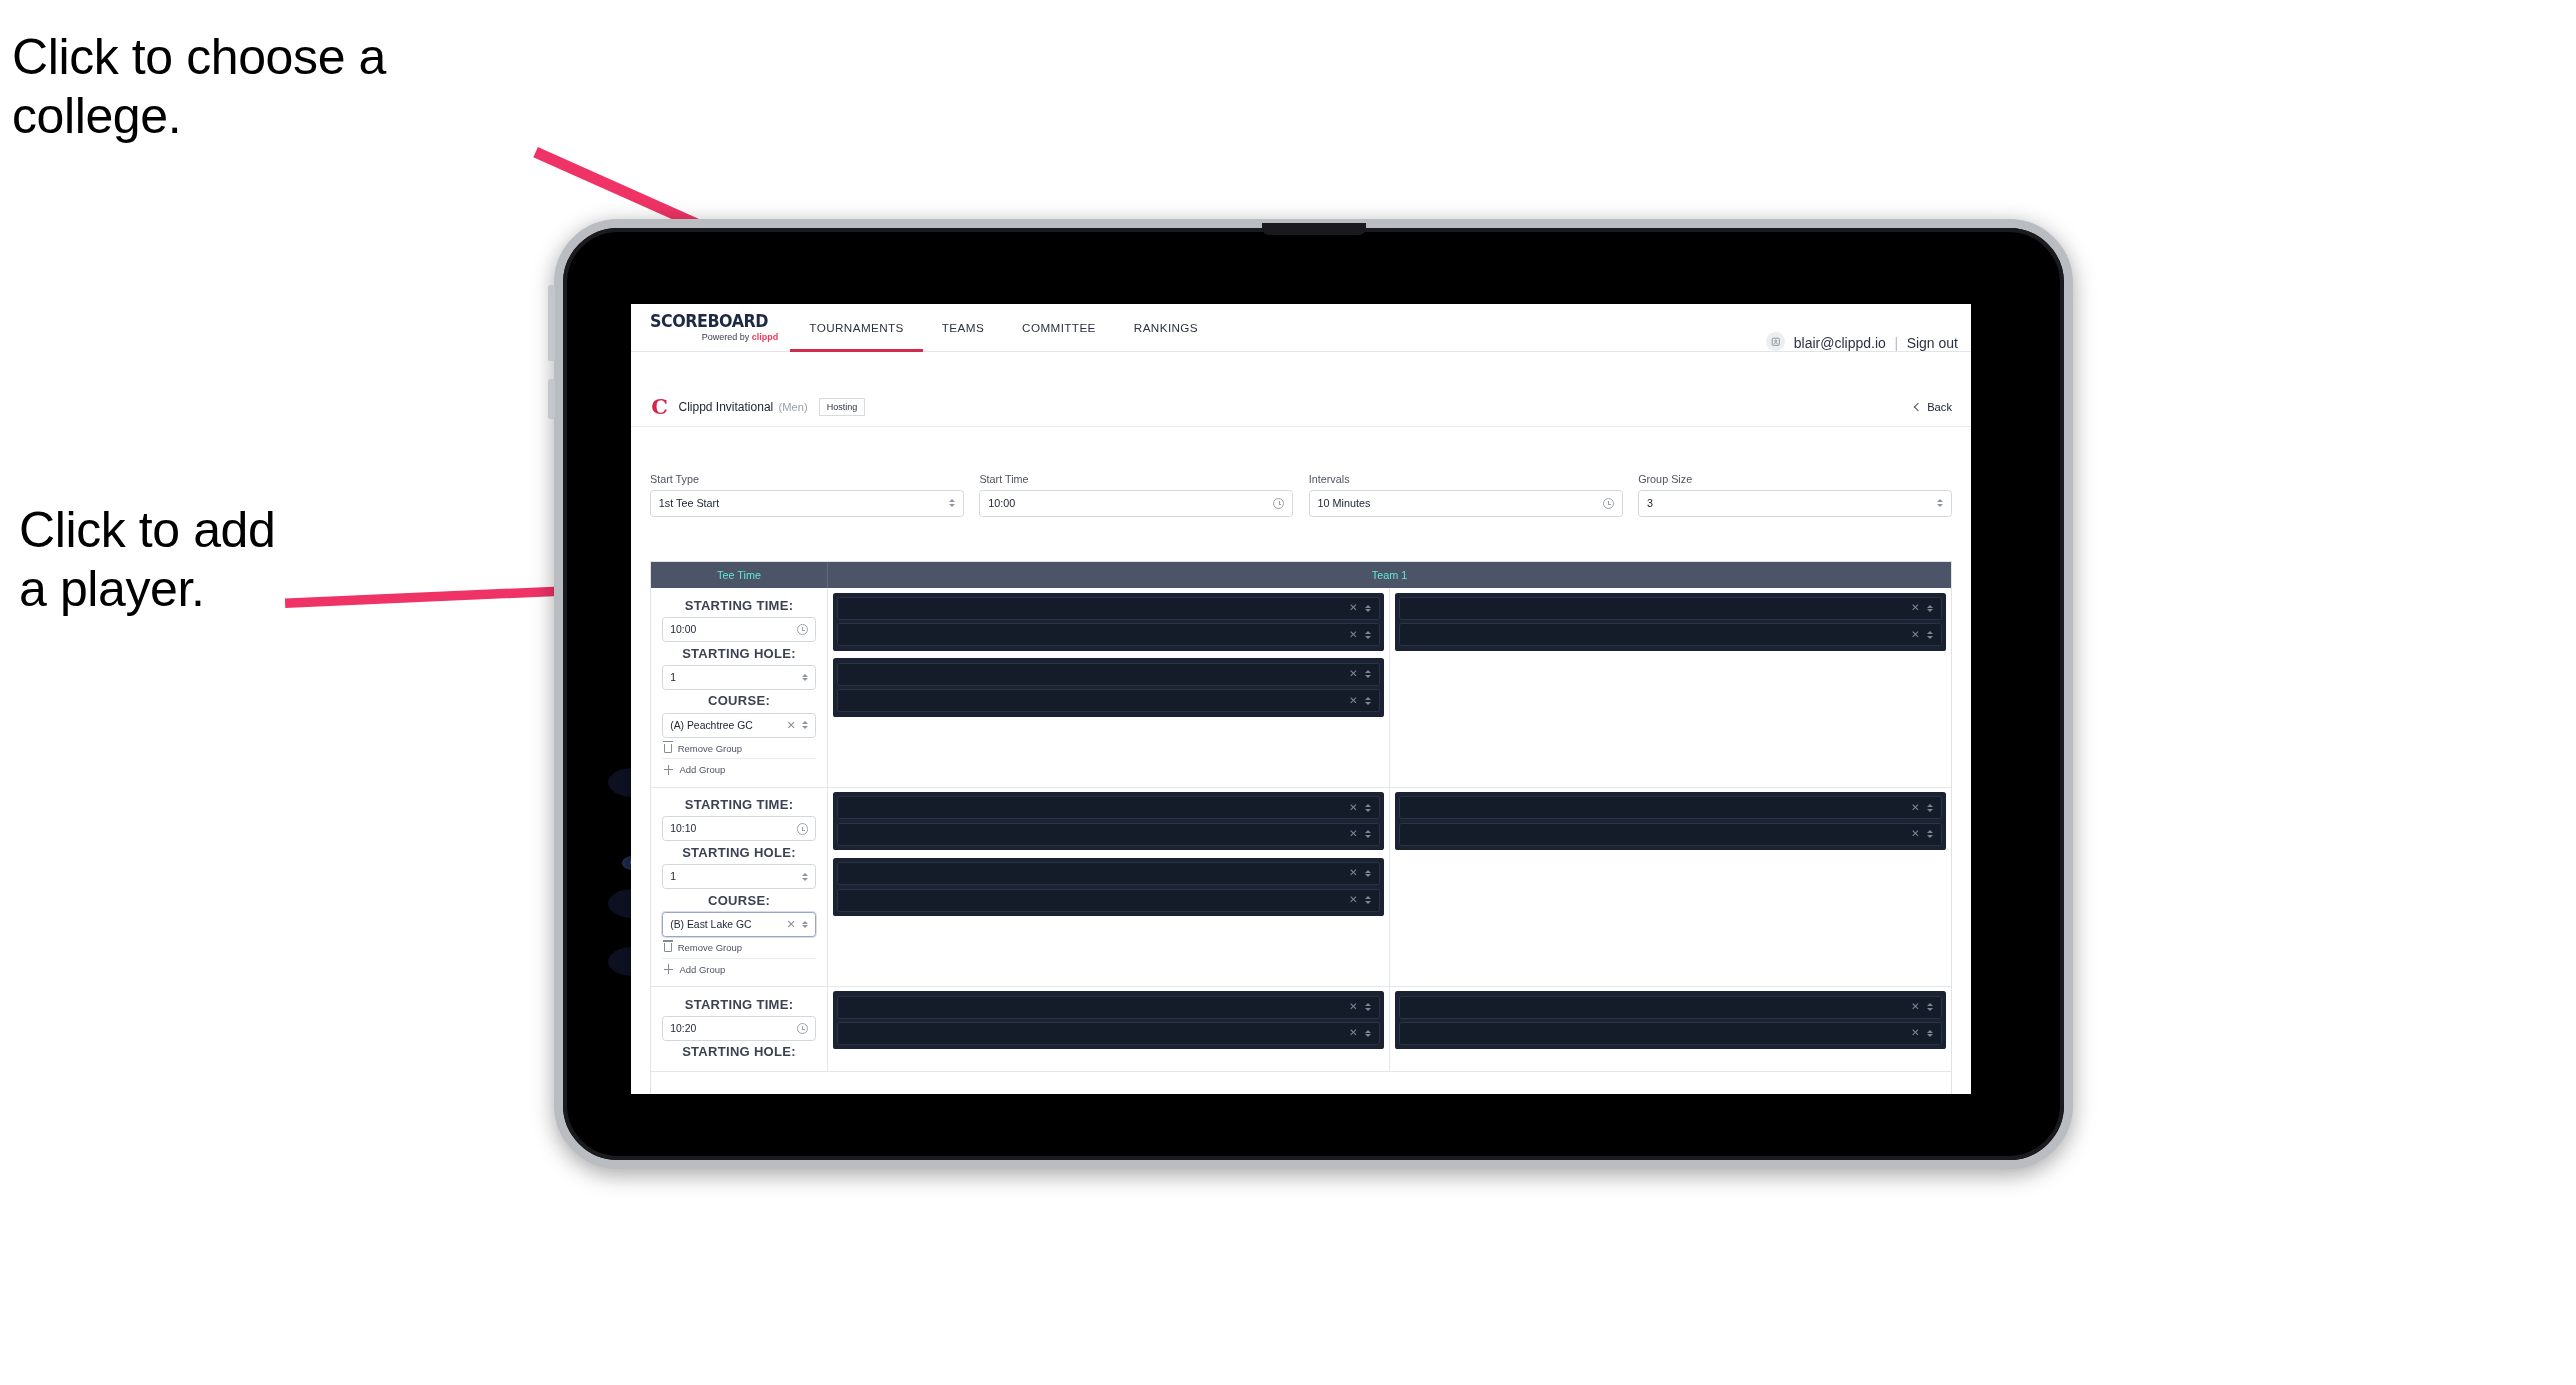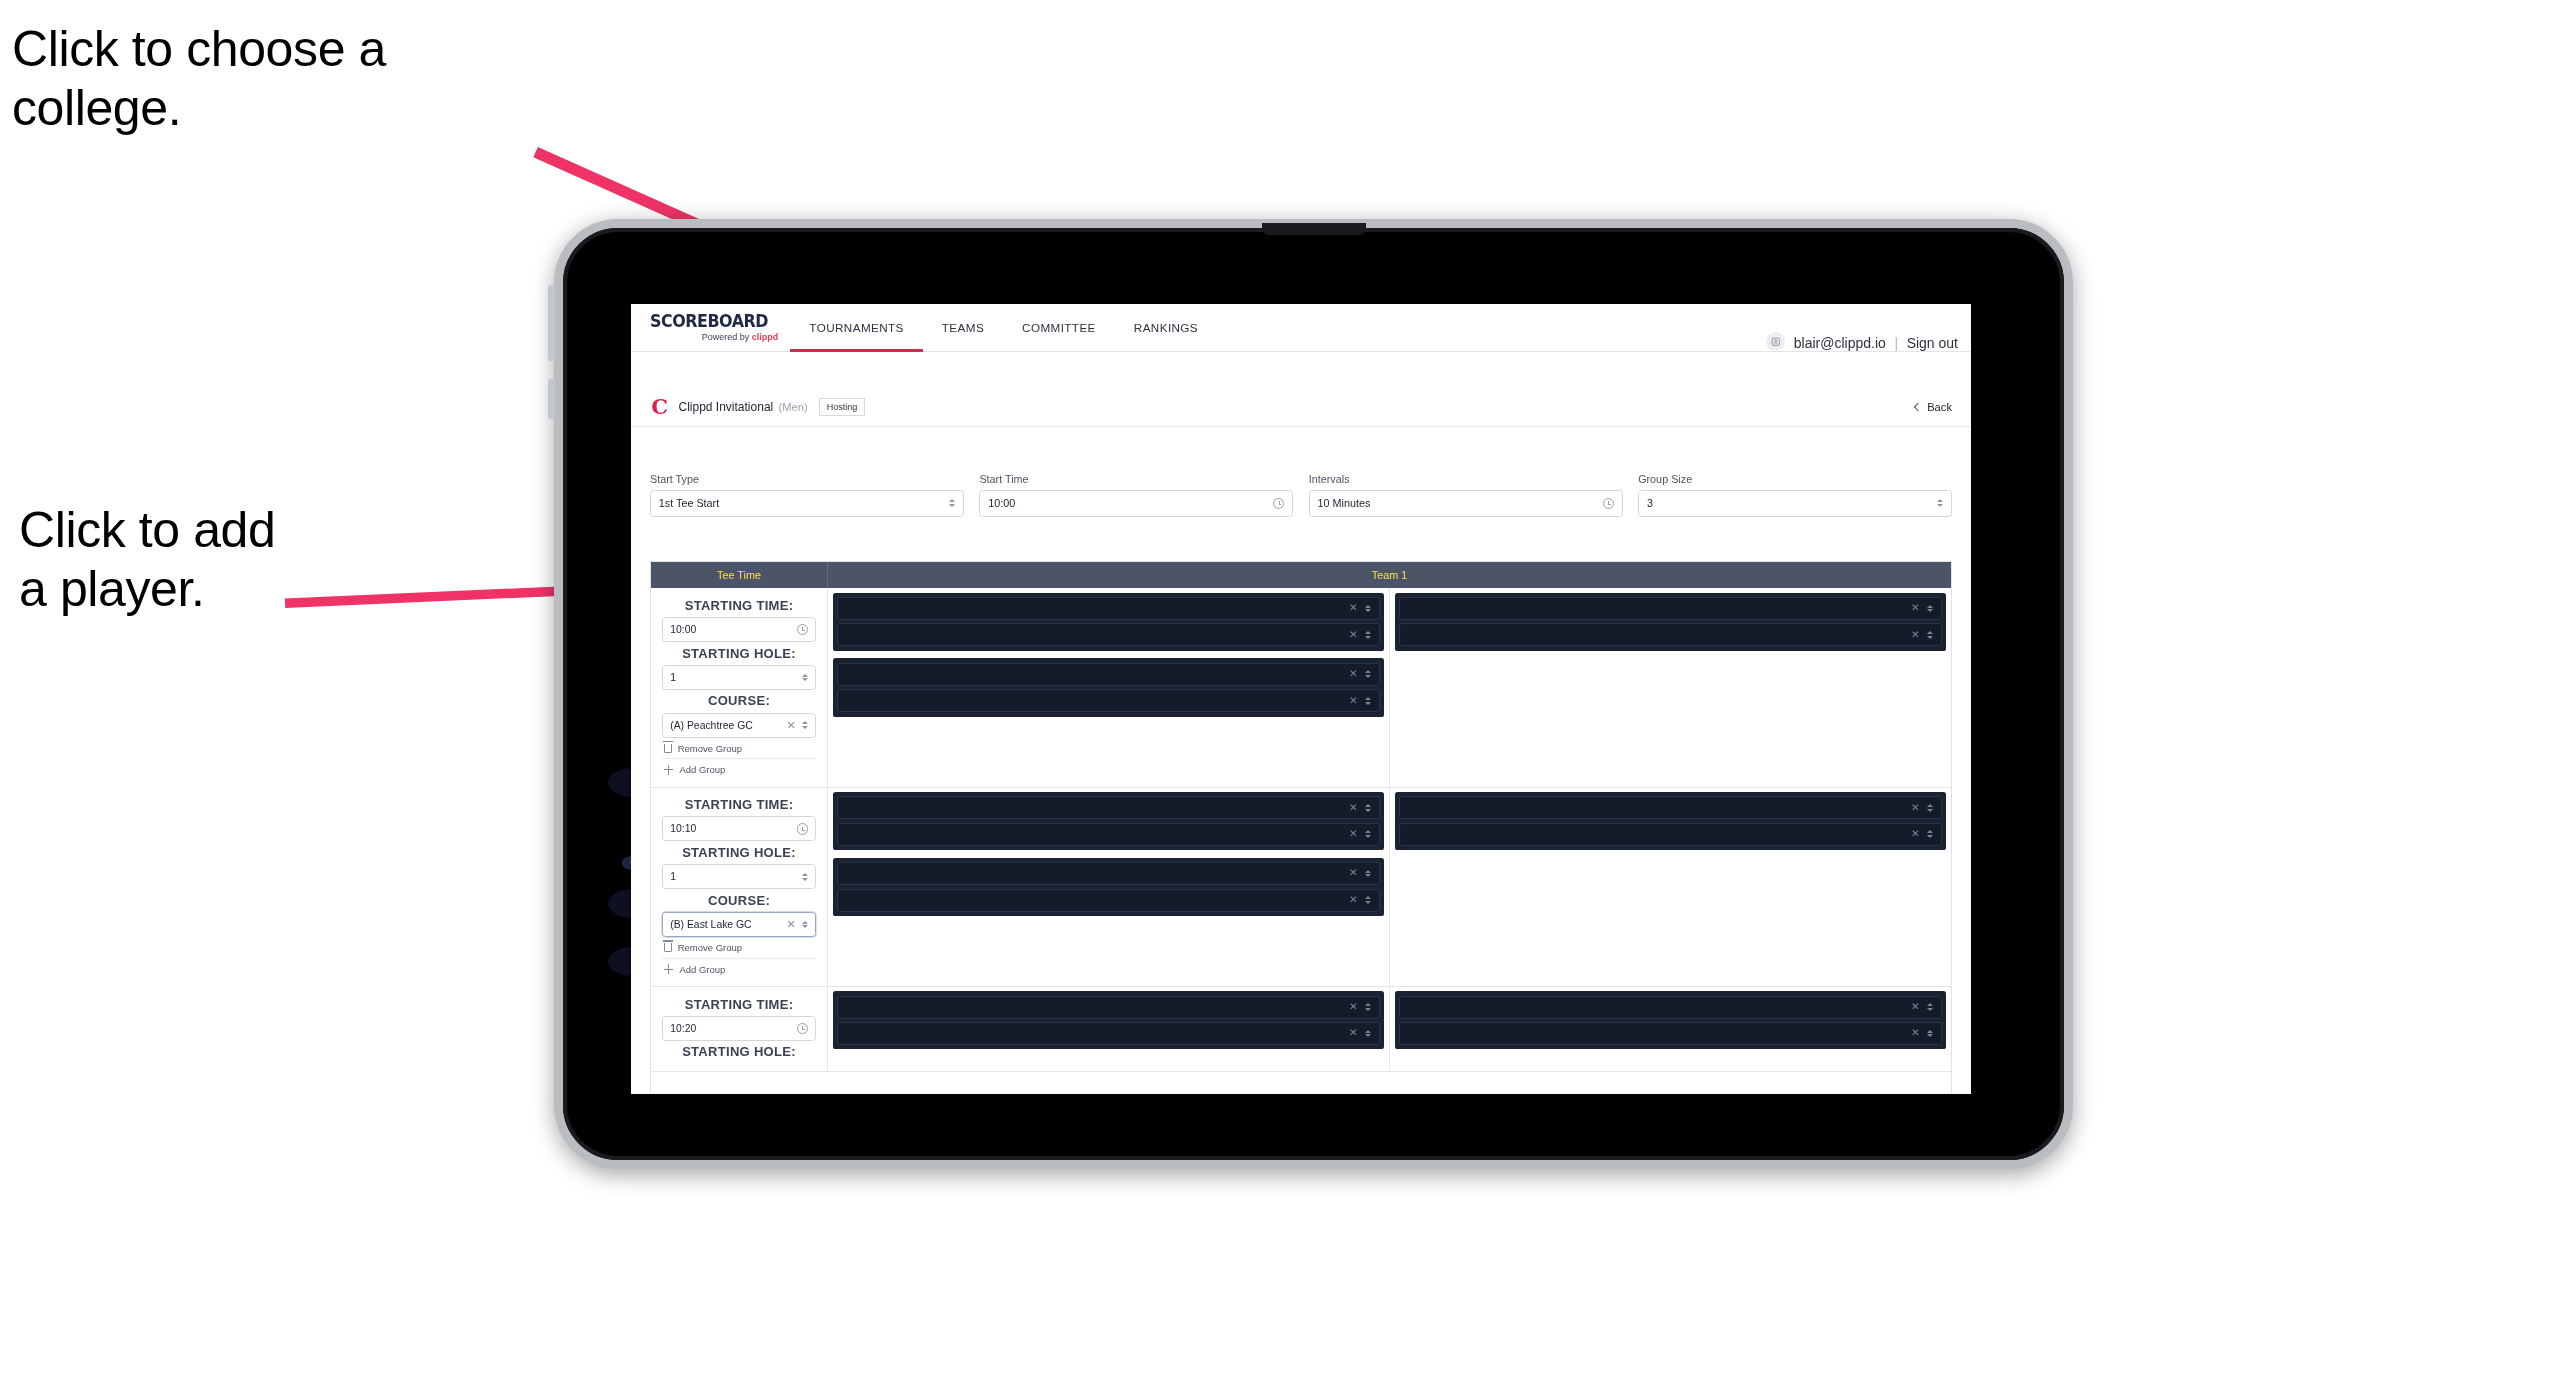--- a/index.html
+++ b/index.html
@@ -13,21 +13,21 @@
   
   .annotation {
     position: absolute;
     font-size: 50px;
     line-height: 1.18;
     color: #000;
     font-family: "Liberation Sans", sans-serif;
     letter-spacing: -0.4px;
     white-space: pre-line;
   }
-  #anno-college { left: 12px; top: 20px; }
+  #anno-college { left: 12px; top: 28px; }
   #anno-player  { left: 19px; top: 501px; }
 
   .arrow-layer {
     position: absolute; left: 0; top: 0;
     width: 2576px; height: 1386px;
     pointer-events: none;
   }
 
   
   .device {
@@ -273,21 +273,21 @@
     margin: 0 19px;
     border: 0.9px solid #dfe2e6;
     border-bottom: none;
     display: flex; flex-direction: column;
     overflow: hidden;
     min-height: 0;
   }
   .thead {
     display: flex;
     background: #4c5467;
-    color: #fde047;
+    color: #5eead4;
     flex: 0 0 auto;
   }
   .th {
     font-size: 10.8px;
     padding: 7px 0;
     text-align: center;
     border-right: 0.9px solid #626a7c;
   }
   .th:last-child { border-right: none; }
   .th.c-tee  { width: 177px; flex: 0 0 177px; }

